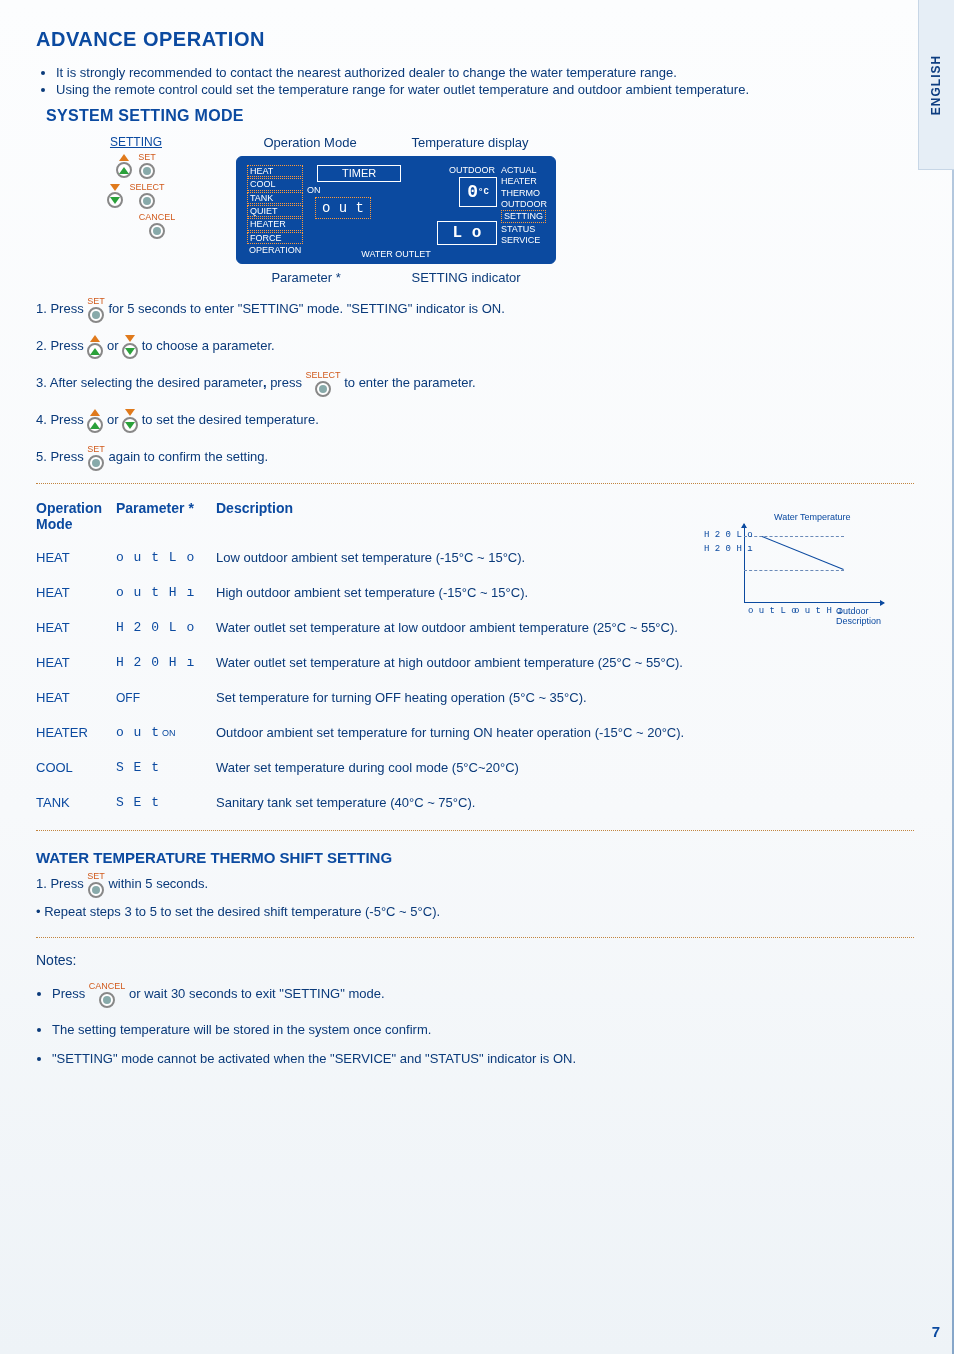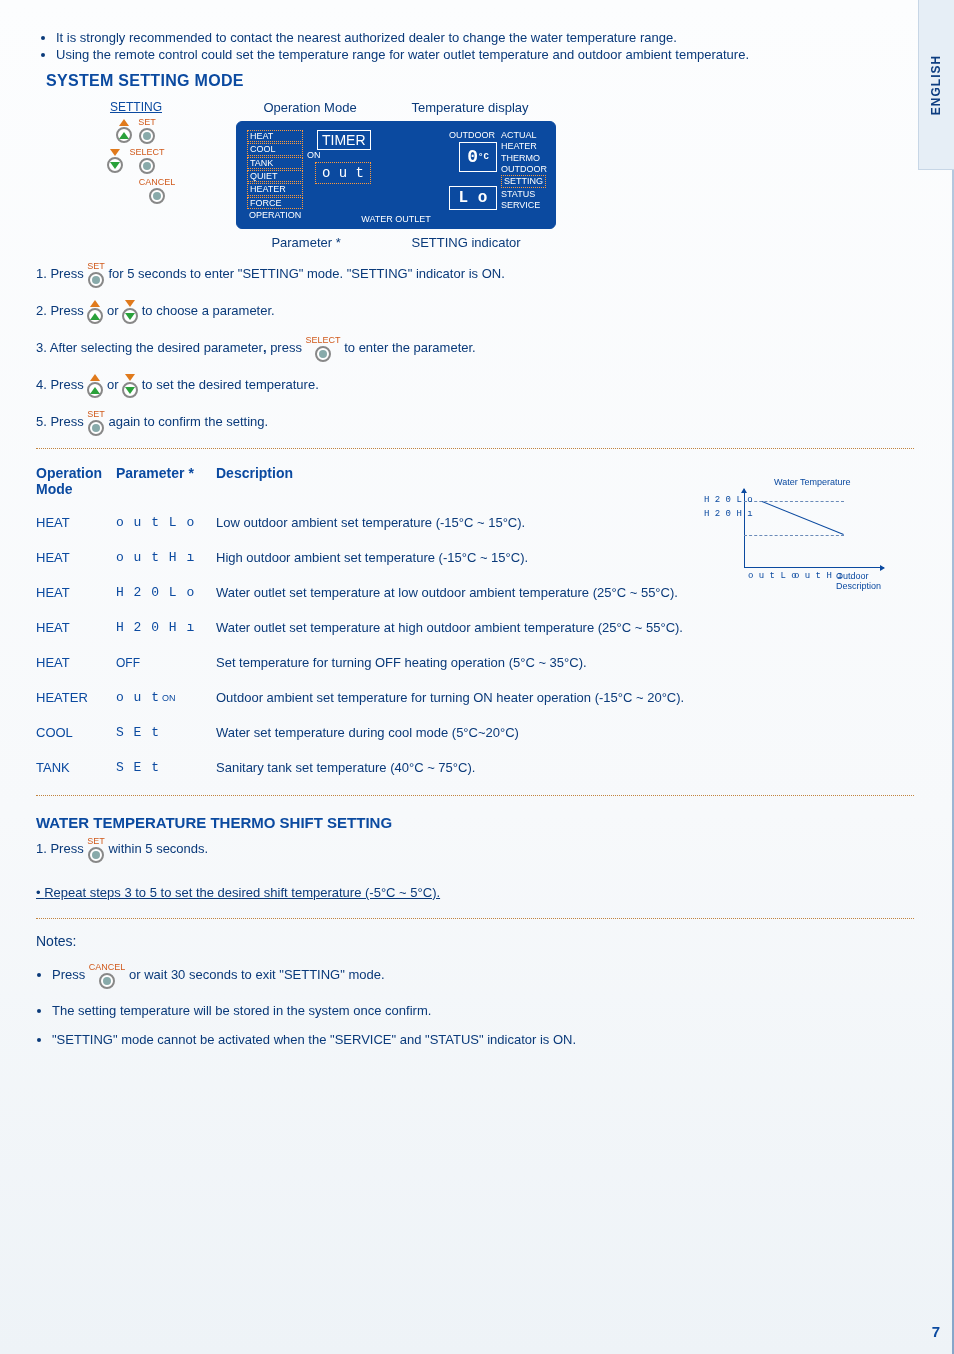--- a/index.html
+++ b/index.html
@@ -78,22 +78,22 @@
     height: 108px;
     border: 1px solid #0b4aa0;
   }
   .lcd .col-left { position: absolute; left: 10px; top: 8px; }
   .lcd .col-left div { border: 1px dotted #ff9a3a; padding: 0 2px; margin-bottom: 1px; color: #fff; }
   .lcd .col-right { position: absolute; right: 8px; top: 8px; text-align: left; }
   .lcd .col-right div { margin-bottom: 1px; }
   .lcd .col-right .setting-hl { border: 1px dotted #ff9a3a; padding: 0 2px; display: inline-block; }
   .lcd .timer-box {
     position: absolute; left: 80px; top: 8px;
-    border: 1px solid #fff; padding: 1px 4px;
-    font-size: 14px;
+    border: 1px solid #fff; padding: 1px 24px;
+    font-size: 11px;
   }
   .lcd .outdoor-label {
     position: absolute; right: 60px; top: 8px; font-size: 9px;
   }
   .lcd .outdoor-box {
     position: absolute; right: 58px; top: 20px;
     border: 1px solid #fff;
     width: 38px; height: 30px;
     display:flex;align-items:center;justify-content:center;
     font-family: 'Courier New', monospace; font-size: 18px; font-weight: bold;
@@ -105,21 +105,21 @@
     font-family: 'Courier New', monospace; font-size: 14px;
   }
   .lcd .wo-label {
     position: absolute; bottom: 4px; left: 50%;
     transform: translateX(-50%);
     font-size: 9px;
   }
   .lcd .wo-box {
     position: absolute; bottom: 18px; right: 58px;
     border: 1px solid #fff;
-    width: 48px; height: 24px;
+    width: 60px; height: 24px;
     display:flex;align-items:center;justify-content:center;
     font-family: 'Courier New', monospace; font-size: 16px; font-weight: bold;
   }
   .lcd .on-box {
      position: absolute; left: 70px; top: 28px;
      font-size: 9px;
   }
   .remote {
     display: flex; flex-direction: column; align-items: center;
     gap: 4px;
@@ -235,20 +235,21 @@
 </style>
 </head>
 <body>
 
 <div class="page">
   <div class="side-tab">
     <span>ENGLISH</span>
   </div>
   <div class="right-edge"></div>
 
+  <h1 class="title">ADVANCE OPERATION</h1>
 
   <ul class="intro">
     <li>It is strongly recommended to contact the nearest authorized dealer to change the water temperature range.</li>
     <li>Using the remote control could set the temperature range for water outlet temperature and outdoor ambient temperature.</li>
   </ul>
 
   <h2 class="section">SYSTEM SETTING MODE</h2>
 
   <div class="display-row">
 
@@ -479,21 +480,21 @@
   <div>
     <span>1. Press </span>
     <span class="btn-wrap">
         <span class="lbl">SET</span>
         <span class="btn small">
           <span class="dot"></span>
         </span>
       </span>
     <span> within 5 seconds.</span>
   </div>
-  <div style="margin-top:22px;text-decoration:underline;">• <span>Repeat steps 3 to 5 to set the desired shift temperature (-5°C ~ 5°C).</span></div>
+  <div style="margin-top:6px;">• <span>Repeat steps 3 to 5 to set the desired shift temperature (-5°C ~ 5°C).</span></div>
 
   <hr class="dotted-rule" style="margin-top:18px;">
 
   <div class="notes-head">Notes:</div>
   <ul class="notes">
     <li>
       <span>Press </span>
       <span class="btn-wrap">
           <span class="lbl">CANCEL</span>
           <span class="btn small">

